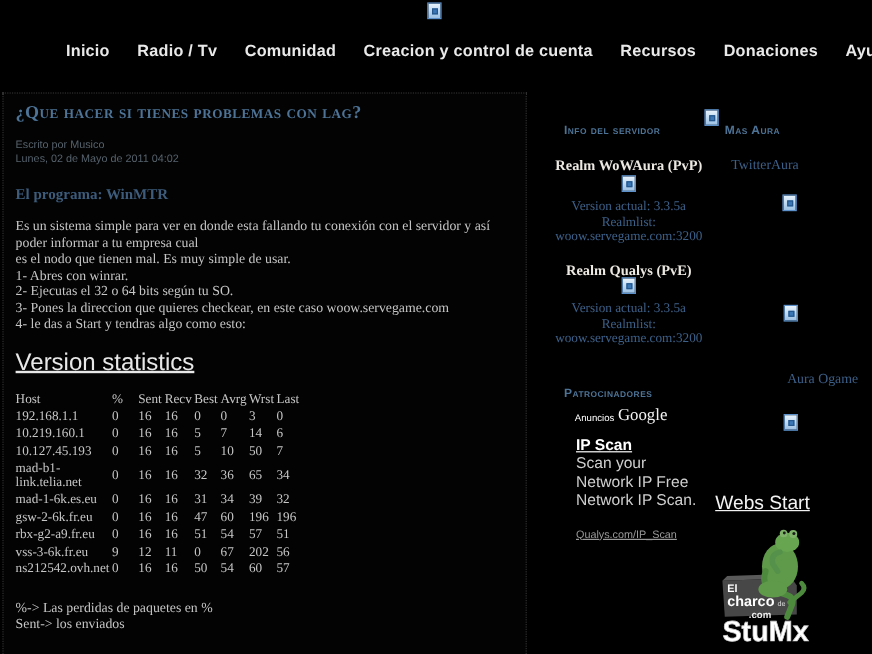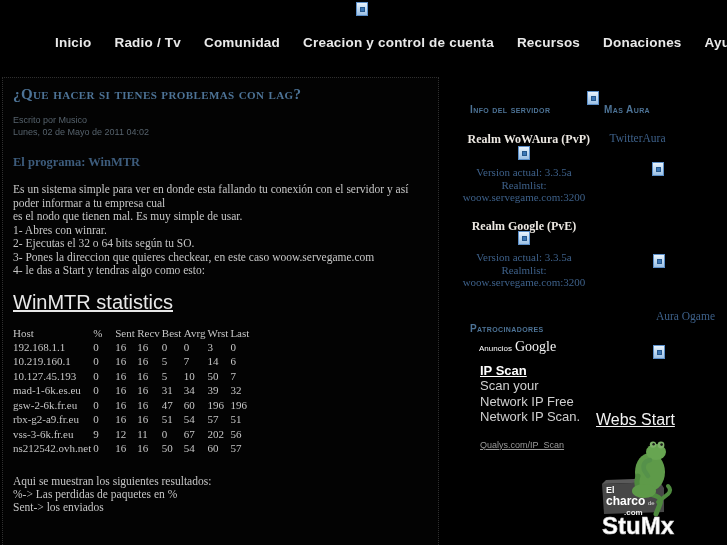--- a/index.html
+++ b/index.html
@@ -108,21 +108,21 @@
     </div>
     <div class="program-heading">El programa: WinMTR</div>
     <div class="intro">
       <div>Es un sistema simple para ver en donde esta fallando tu conexión con el servidor y así poder informar a tu empresa cual</div>
       <div>es el nodo que tienen mal. Es muy simple de usar.</div>
       <div>1- Abres con winrar.</div>
       <div>2- Ejecutas el 32 o 64 bits según tu SO.</div>
       <div>3- Pones la direccion que quieres checkear, en este caso woow.servegame.com</div>
       <div>4- le das a Start y tendras algo como esto:</div>
     </div>
-    <div class="stats-heading">WinMTR statistics</div>
+    <div class="stats-heading">Version statistics</div>
 
     <table class="mtr-table">
       <thead>
         <tr>
           <th class="col-host">Host</th>
           <th class="col-n">%</th>
           <th class="col-n">Sent</th>
           <th class="col-n">Recv</th>
           <th class="col-n">Best</th>
           <th class="col-n">Avrg</th>
@@ -155,20 +155,30 @@
           <td>10.127.45.193</td>
             <td>0</td>
             <td>16</td>
             <td>16</td>
             <td>5</td>
             <td>10</td>
             <td>50</td>
             <td>7</td>
         </tr>
         <tr>
+          <td>mad-b1-link.telia.net</td>
+            <td>0</td>
+            <td>16</td>
+            <td>16</td>
+            <td>32</td>
+            <td>36</td>
+            <td>65</td>
+            <td>34</td>
+        </tr>
+        <tr>
           <td>mad-1-6k.es.eu</td>
             <td>0</td>
             <td>16</td>
             <td>16</td>
             <td>31</td>
             <td>34</td>
             <td>39</td>
             <td>32</td>
         </tr>
         <tr>
@@ -208,43 +218,42 @@
             <td>16</td>
             <td>50</td>
             <td>54</td>
             <td>60</td>
             <td>57</td>
         </tr>
       </tbody>
     </table>
 
     <div class="results">
-      <div>Aqui se muestran los siguientes resultados:</div>
       <div>%-&gt; Las perdidas de paquetes en %</div>
       <div>Sent-&gt; los enviados</div>
 
     </div>
   </div>
 
   <div class="sb-heading" style="left:470px; top:104px;">Info del servidor</div>
 
-  <div class="sb-left-center" style="top:129px;text-align:right;">
+  <div class="sb-left-center" style="top:129px;">
     <span class="realm-name">Realm WoWAura (PvP)</span>
   </div>
   <div class="bimg" style="left:518px; top:146px;">
       <i></i>
     </div>
   <div class="sb-left-center realm-info" style="top:166px;">
     <div>Version actual: 3.3.5a</div>
     <div>Realmlist:</div>
     <div>woow.servegame.com:3200</div>
   </div>
 
   <div class="sb-left-center" style="top:216px;">
-    <span class="realm-name">Realm Google (PvE)</span>
+    <span class="realm-name">Realm Qualys (PvE)</span>
   </div>
   <div class="bimg" style="left:518px; top:231px;">
       <i></i>
     </div>
   <div class="sb-left-center realm-info" style="top:251px;">
     <div>Version actual: 3.3.5a</div>
     <div>Realmlist:</div>
     <div>woow.servegame.com:3200</div>
   </div>
 

